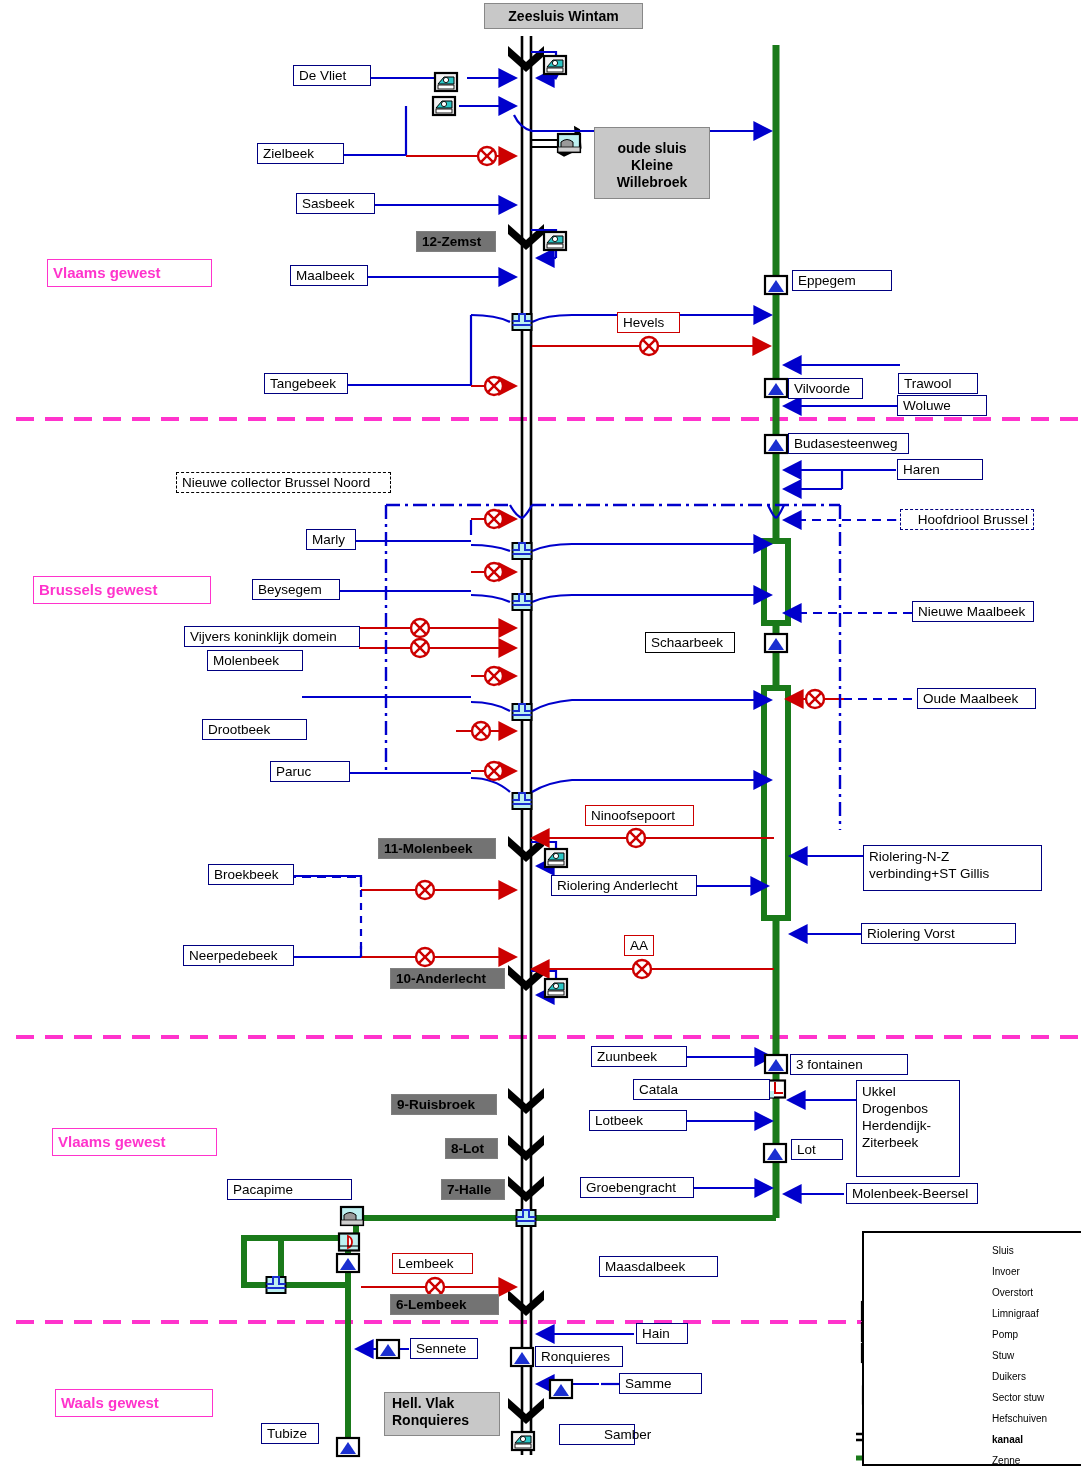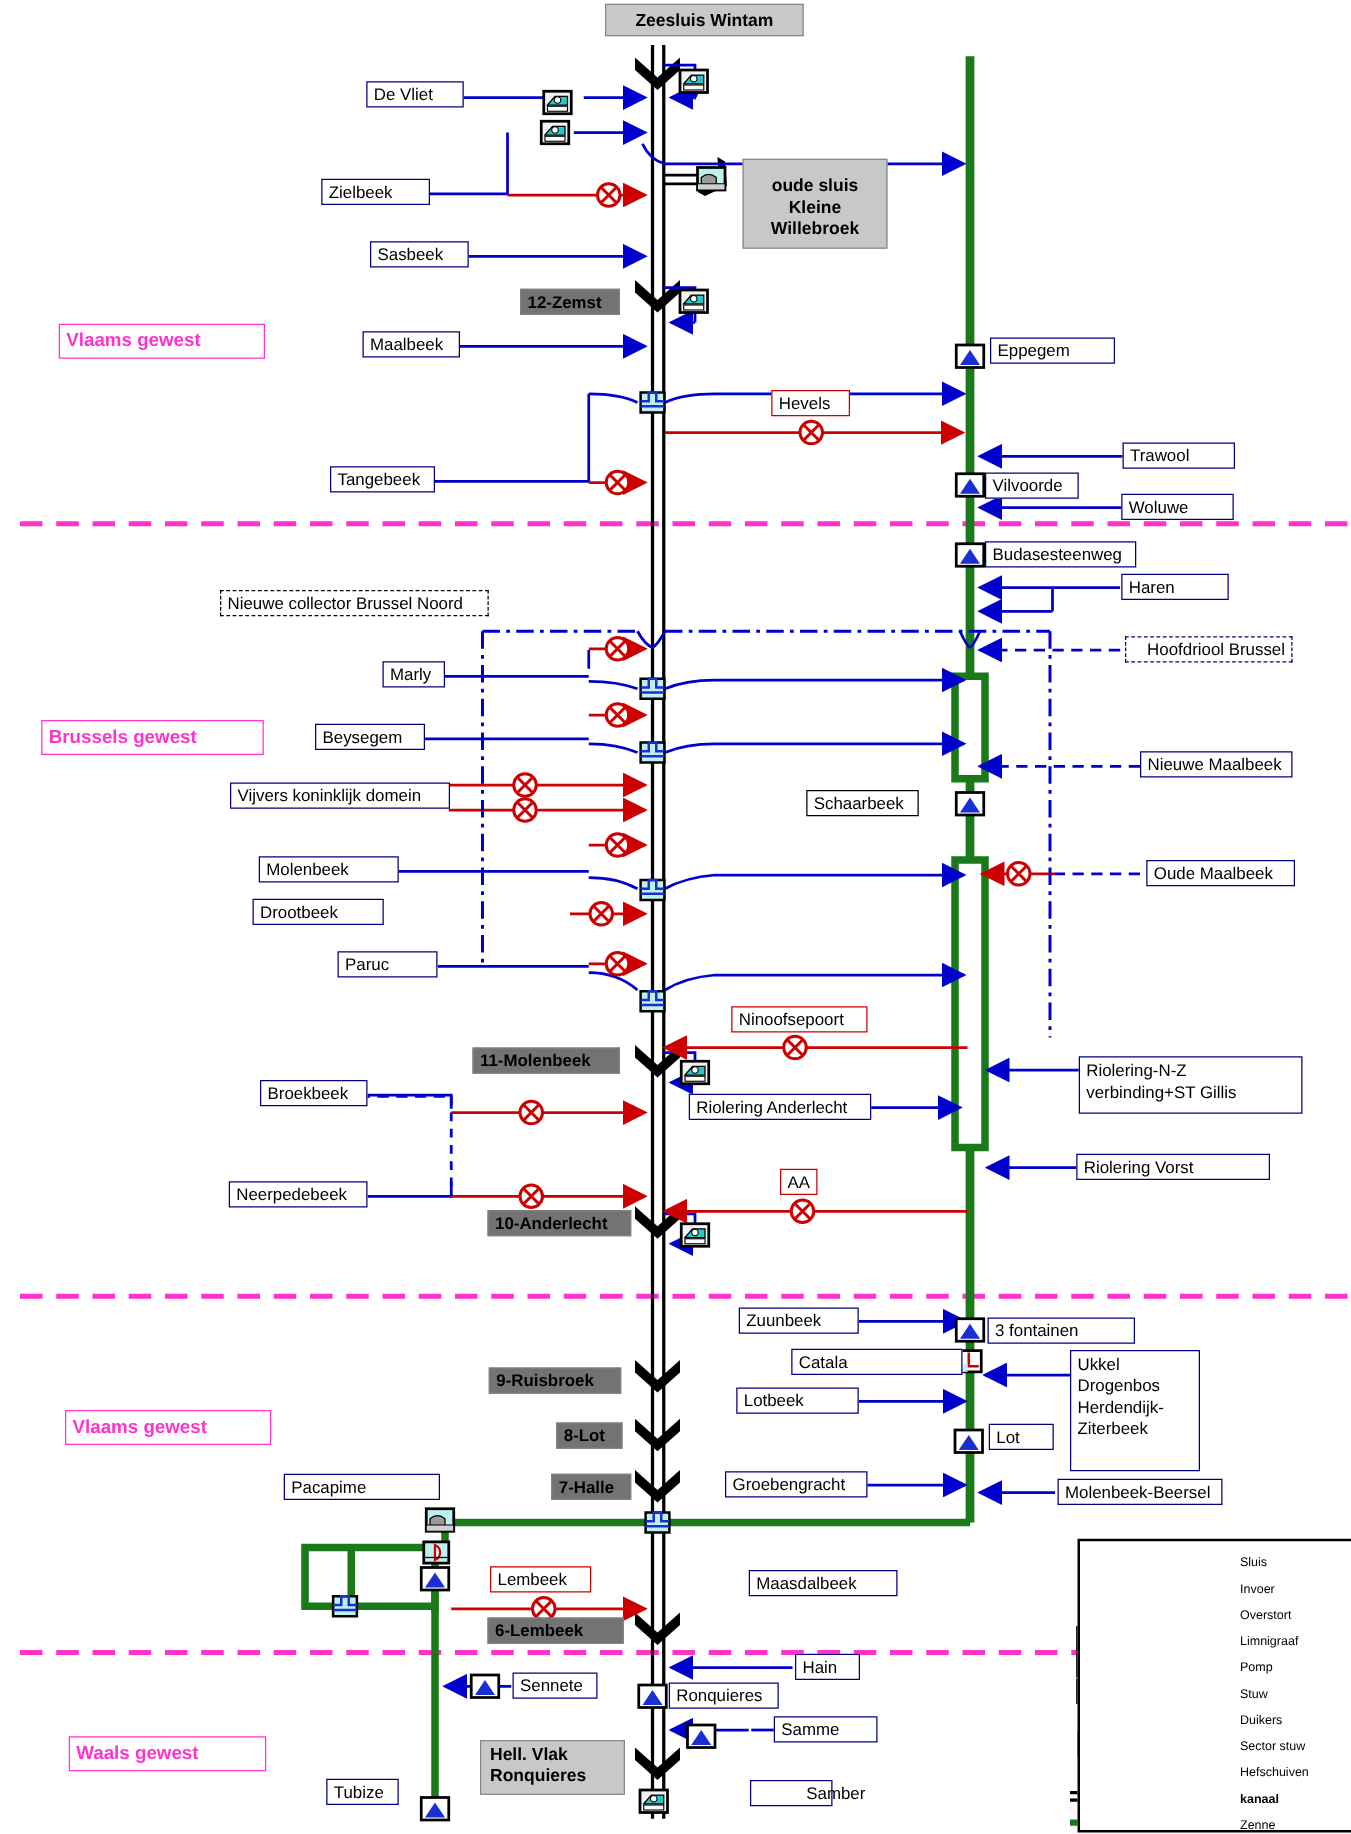--- a/index.html
+++ b/index.html
@@ -359,21 +359,21 @@
 Kleine Willebroek</div>
 
   <div class="lbl" style="left:277px;top:65px;width:78px;">De Vliet</div>
   <div class="lbl" style="left:241px;top:143px;width:87px;">Zielbeek</div>
   <div class="lbl" style="left:280px;top:193px;width:79px;">Sasbeek</div>
   <div class="lbl" style="left:274px;top:265px;width:78px;">Maalbeek</div>
   <div class="lbl" style="left:248px;top:373px;width:84px;">Tangebeek</div>
   <div class="lbl" style="left:290px;top:529px;width:50px;">Marly</div>
   <div class="lbl" style="left:236px;top:579px;width:88px;">Beysegem</div>
   <div class="lbl" style="left:168px;top:626px;width:176px;">Vijvers koninklijk domein</div>
-  <div class="lbl" style="left:191px;top:685px;width:112px;">Molenbeek</div>
+  <div class="lbl" style="left:191px;top:650px;width:96px;">Molenbeek</div>
   <div class="lbl" style="left:186px;top:719px;width:105px;">Drootbeek</div>
   <div class="lbl" style="left:254px;top:761px;width:80px;">Paruc</div>
   <div class="lbl" style="left:192px;top:864px;width:86px;">Broekbeek</div>
   <div class="lbl" style="left:167px;top:945px;width:111px;">Neerpedebeek</div>
   <div class="lbl" style="left:211px;top:1179px;width:125px;">Pacapime</div>
   <div class="lbl" style="left:245px;top:1423px;width:58px;">Tubize</div>
 
   <div class="lbl red" style="left:601px;top:312px;width:63px;">Hevels</div>
   <div class="lbl red" style="left:569px;top:805px;width:109px;">Ninoofsepoort</div>
   <div class="lbl red" style="left:608px;top:935px;width:30px;">AA</div>
@@ -381,26 +381,26 @@
   <div class="lbl dash" style="left:160px;top:472px;width:215px;">Nieuwe collector Brussel Noord</div>
   <div class="lbl" style="left:535px;top:875px;width:146px;">Riolering Anderlecht</div>
   <div class="lbl" style="left:575px;top:1046px;width:96px;">Zuunbeek</div>
   <div class="lbl" style="left:617px;top:1079px;width:137px;">Catala</div>
   <div class="lbl" style="left:573px;top:1110px;width:98px;">Lotbeek</div>
   <div class="lbl" style="left:564px;top:1177px;width:114px;">Groebengracht</div>
   <div class="lbl" style="left:583px;top:1256px;width:119px;">Maasdalbeek</div>
   <div class="lbl blk" style="left:629px;top:632px;width:90px;">Schaarbeek</div>
   <div class="lbl" style="left:620px;top:1323px;width:52px;">Hain</div>
   <div class="lbl" style="left:603px;top:1373px;width:83px;">Samme</div>
-  <div class="lbl" style="left:584px;top:1424px;width:66px;padding-left:44px;">Samber</div>
+  <div class="lbl" style="left:543px;top:1424px;width:76px;padding-left:44px;">Samber</div>
   <div class="lbl" style="left:394px;top:1338px;width:68px;">Sennete</div>
   <div class="lbl" style="left:519px;top:1346px;width:88px;">Ronquieres</div>
 
   <div class="lbl" style="left:776px;top:270px;width:100px;">Eppegem</div>
-  <div class="lbl" style="left:882px;top:354px;width:90px;">Trawool</div>
+  <div class="lbl" style="left:882px;top:373px;width:80px;">Trawool</div>
   <div class="lbl" style="left:772px;top:378px;width:75px;">Vilvoorde</div>
   <div class="lbl" style="left:881px;top:395px;width:90px;">Woluwe</div>
   <div class="lbl" style="left:772px;top:433px;width:121px;">Budasesteenweg</div>
   <div class="lbl" style="left:881px;top:459px;width:86px;">Haren</div>
   <div class="lbl dashblue" style="left:884px;top:509px;width:134px;">Hoofdriool Brussel</div>
   <div class="lbl" style="left:896px;top:601px;width:122px;">Nieuwe Maalbeek</div>
   <div class="lbl" style="left:901px;top:688px;width:119px;">Oude Maalbeek</div>
   <div class="lbl multi" style="left:847px;top:845px;width:179px;height:46px;">Riolering-N-Z
 verbinding+ST Gillis</div>
   <div class="lbl" style="left:845px;top:923px;width:155px;">Riolering Vorst</div>

